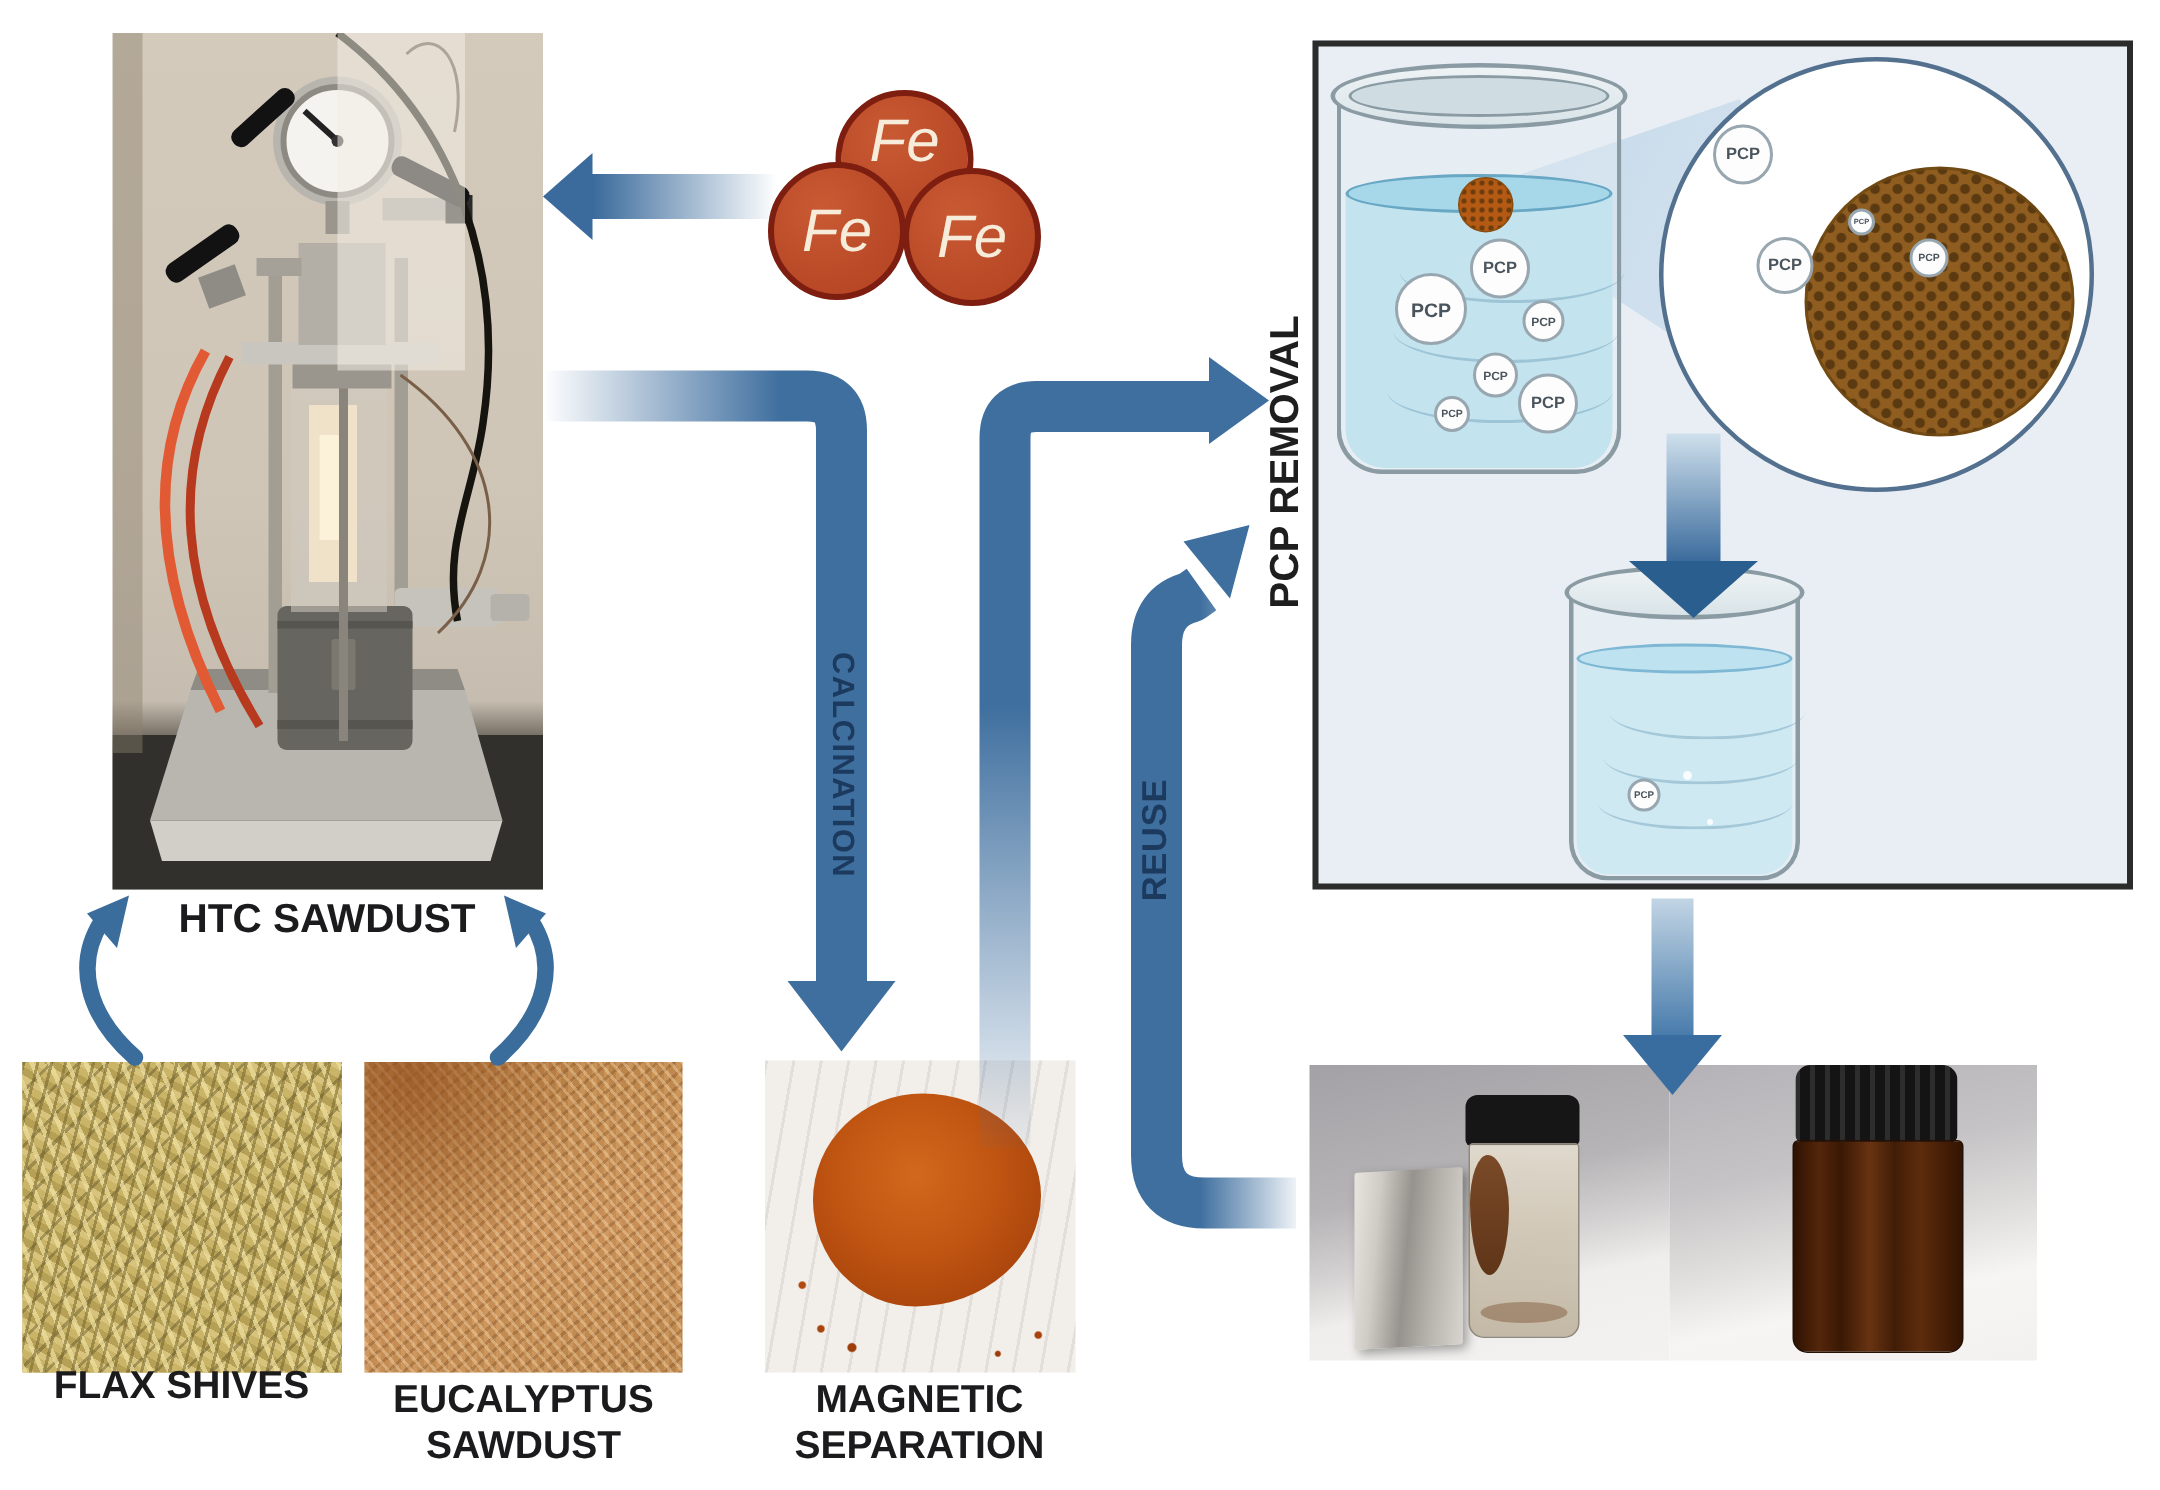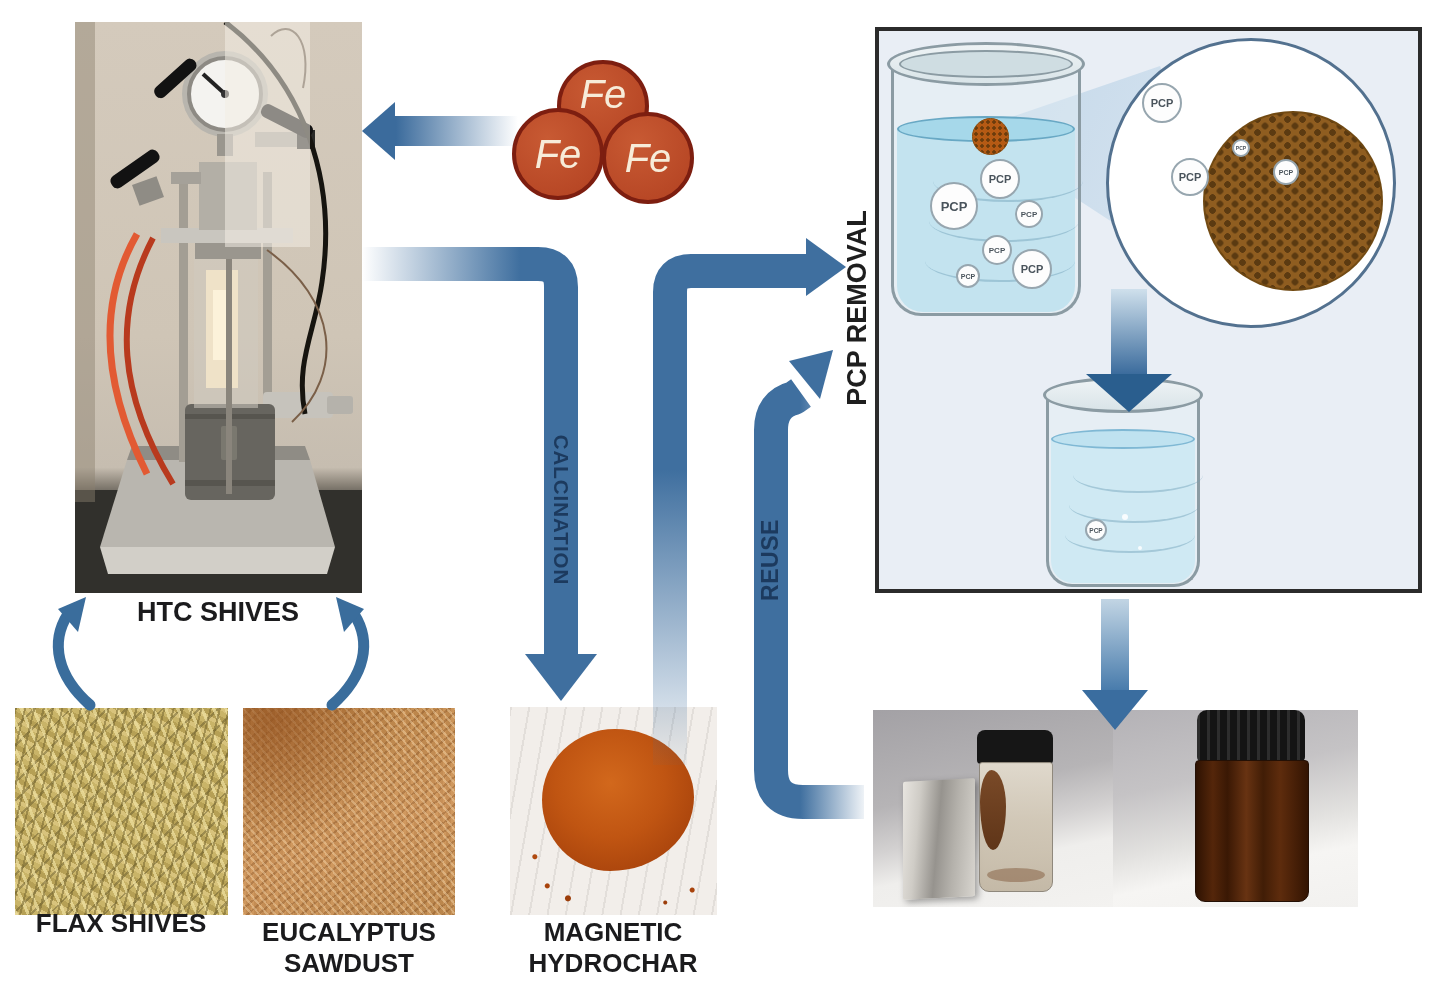--- a/index.html
+++ b/index.html
@@ -266,22 +266,22 @@
     <g>
       <path d="M 90,705 C 57,676 50,642 68,614" stroke="#3a6d9c" stroke-width="11" fill="none" stroke-linecap="round"></path>
       <polygon points="86,597 58,609 78,632" fill="#3a6d9c"></polygon>
     </g>
     <g>
       <path d="M 332,705 C 365,676 372,642 354,614" stroke="#3a6d9c" stroke-width="11" fill="none" stroke-linecap="round"></path>
       <polygon points="336,597 364,609 344,632" fill="#3a6d9c"></polygon>
     </g>
   </svg>
 
-  <div class="lbl" style="left:93px;top:597px;width:250px;font-size:27px;">HTC SHIVES</div>
+  <div class="lbl" style="left:93px;top:597px;width:250px;font-size:27px;">HTC SAWDUST</div>
   <div class="lbl" style="left:11px;top:908px;width:220px;font-size:26px;">FLAX SHIVES</div>
   <div class="lbl" style="left:244px;top:917px;width:210px;font-size:26px;">EUCALYPTUS SAWDUST</div>
-  <div class="lbl" style="left:513px;top:917px;width:200px;font-size:26px;">MAGNETIC HYDROCHAR</div>
+  <div class="lbl" style="left:513px;top:917px;width:200px;font-size:26px;">MAGNETIC SEPARATION</div>
 
   <div class="vlbl" style="left:561px;top:510px;transform:translate(-50%,-50%) rotate(90deg);font-size:20.5px;letter-spacing:1px;">CALCINATION</div>
   <div class="vlbl" style="left:770px;top:560px;transform:translate(-50%,-50%) rotate(-90deg);font-size:23px;letter-spacing:.5px;">REUSE</div>
   <div class="vlbl" style="left:857px;top:308px;transform:translate(-50%,-50%) rotate(-90deg);font-size:27px;color:#1e1e1e;">PCP REMOVAL</div>
 
 </div>
 
 </body></html>

